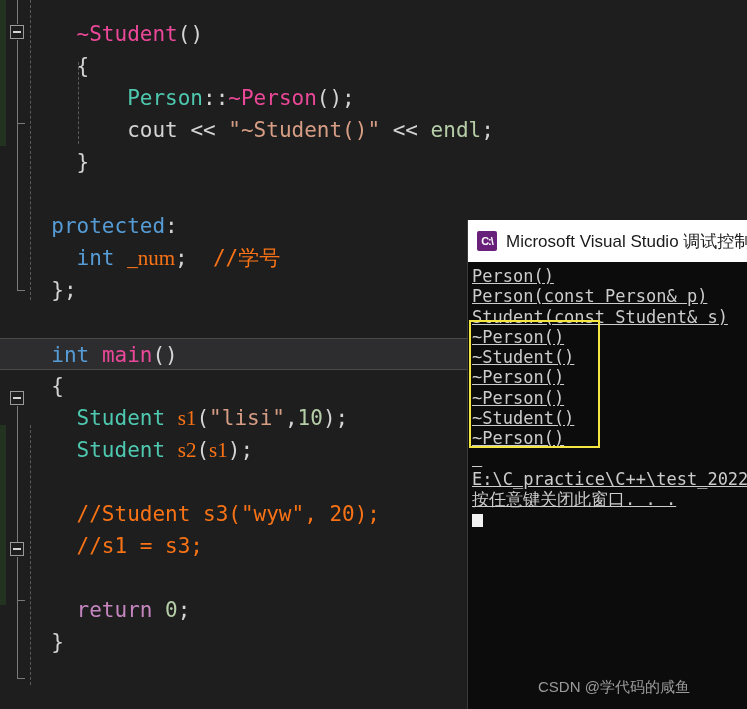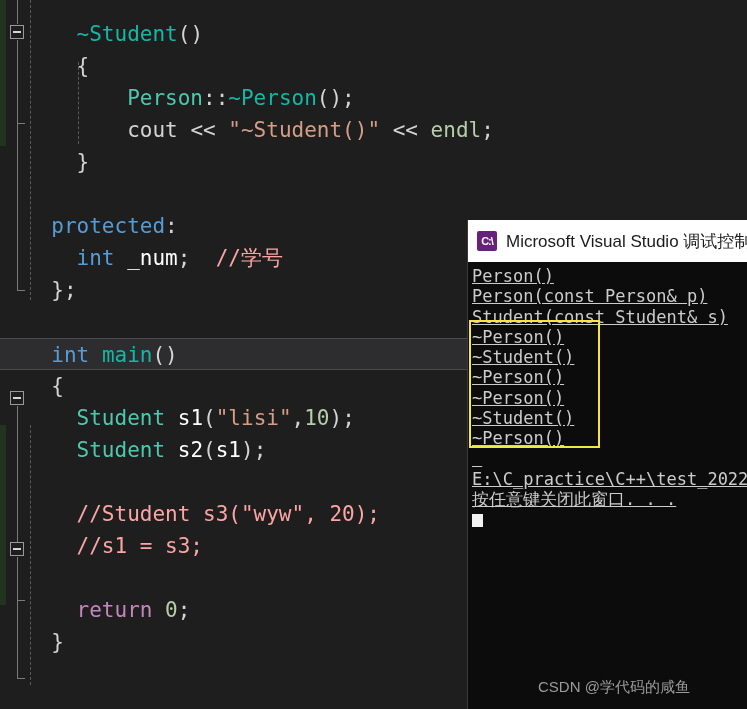--- a/index.html
+++ b/index.html
@@ -84,26 +84,26 @@
   }
   .line.hl {
     background: #2d2d30;
     border-top: 1px solid #4a4a4a;
     border-bottom: 1px solid #4a4a4a;
     width: 467px;
   }
 
   .kw   { color: #569cd6; text-align: center; }   
   .cls  { color: #4ec9b0; }   
-  .fn   { color: #14b8a6; }   
+  .fn   { color: #ec4899; }   
   .str  { color: #d69d85; }   
   .num  { color: #b5cea8; }   
-  .cmt  { color: #fca5a5; }   
+  .cmt  { color: #f97316; }   
   .pln  { color: #d4d4d4; }   
-  .var  { color: #ffffff; }   
+  .var  { color: #f97316; font-family: Liberation Serif, serif; }   
   .ctl  { color: #c586c0; }
 
   
   #console-window {
     position: absolute;
     left: 467px; top: 220px;
     width: 280px; height: 489px;
     background: #0c0c0c;
     border-left: 1px solid #3a3a3a;
     overflow: hidden;

